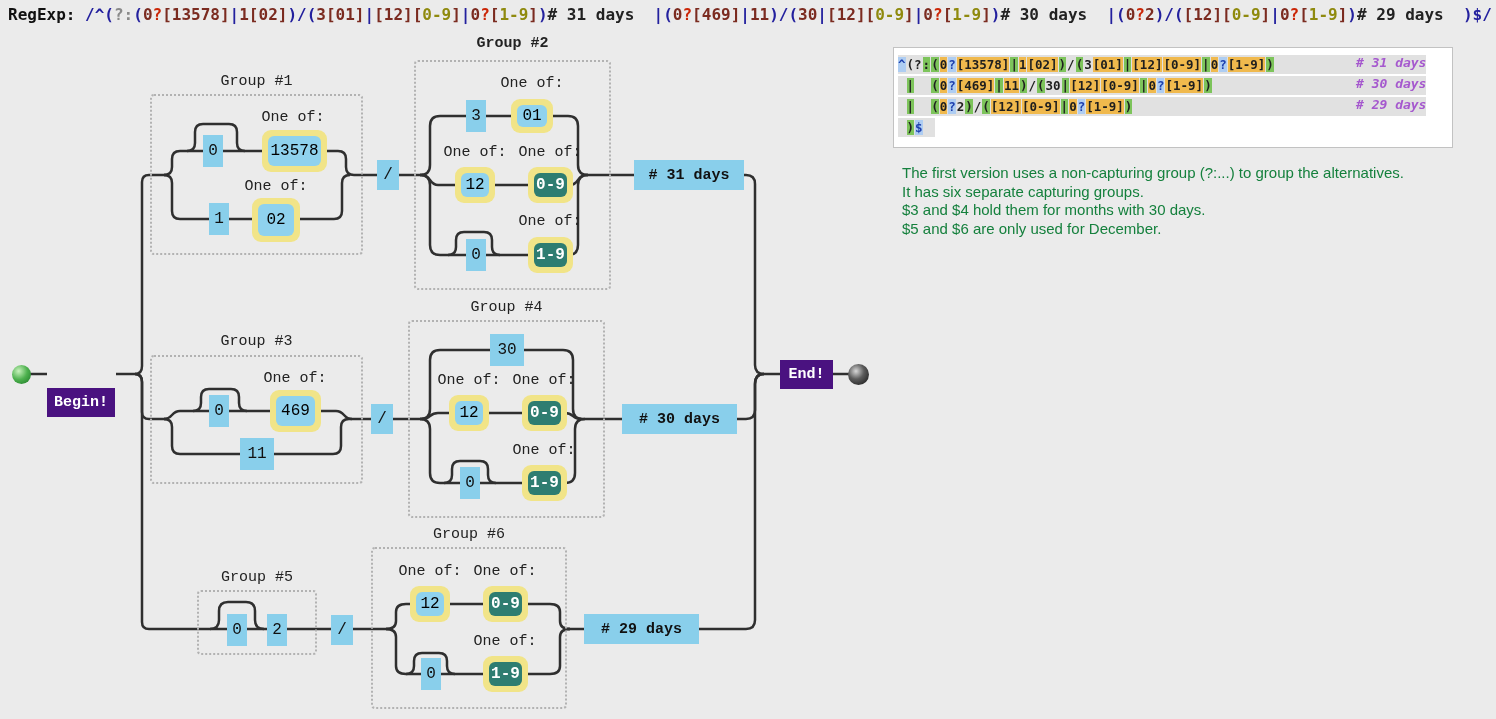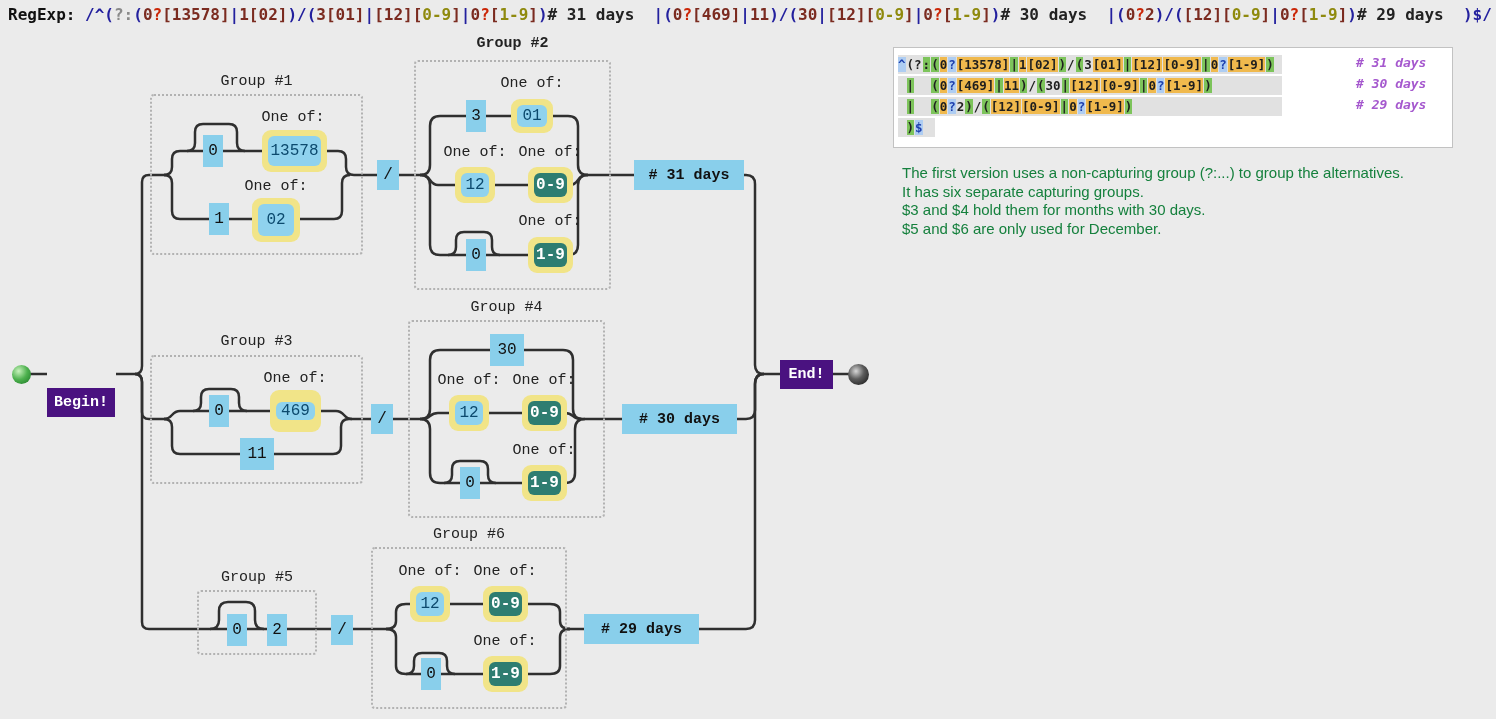--- a/index.html
+++ b/index.html
@@ -14,35 +14,35 @@
   
   .wires{position:absolute;left:0;top:0;}
   .wires path{fill:none;stroke:#2f2f2f;stroke-width:2.5px;}
   .abs{position:absolute;box-sizing:border-box;}
   .lit{background:#89cfeb;color:#111;display:flex;align-items:center;justify-content:center;
        font-size:16px;}
   .result{background:#89cfeb;color:#111;display:flex;align-items:center;justify-content:center;
        font-size:15px;font-weight:700;}
   .cls{background:#f1e488;border-radius:9px;display:flex;padding:6px;}
   .ci{flex:1;border-radius:6px;display:flex;align-items:center;justify-content:center;font-size:16px;}
-  .ci.blue{background:#8fd2ee;color:#0c4a6e;}
+  .ci.blue{background:#8fd2ee;color:#000000;}
   .ci.teal{background:#2e7d71;color:#fff;font-weight:700;}
   .grp{border:2px dotted #b2b2b2;border-radius:4px;}
   .gtitle{font-size:15px;color:#222;text-align:center;height:16px;line-height:16px;}
   .oneof{font-size:15px;color:#222;text-align:center;height:15px;line-height:15px;white-space:nowrap;}
   .node{background:#4a1280;color:#fff;display:flex;align-items:center;justify-content:center;
         font-size:15px;font-weight:700;}
   .dot-green{border-radius:50%;background:radial-gradient(circle at 35% 32%,#c8f2bc,#4db14e 48%,#1d7a26 95%);}
   .dot-dark{border-radius:50%;background:radial-gradient(circle at 38% 34%,#d8d8d8,#5c5c5c 42%,#161616 95%);}
   
   .panel{position:absolute;left:893px;top:47px;width:560px;height:101px;background:#fff;
          border:1px solid #c2c2c2;box-sizing:border-box;padding-top:6px;
          font-family:"DejaVu Sans Mono",monospace;font-size:12.5px;font-weight:700;color:#1e1e1e;}
   .code-line{position:relative;height:21px;display:flex;align-items:center;padding-left:4px;}
-  .strip{display:inline-block;width:384px;height:19px;line-height:19px;background:#e1e1e1;white-space:pre;}
+  .strip{display:inline-block;width:528px;height:19px;line-height:19px;background:#e1e1e1;white-space:pre;}
   .strip.short{width:auto;min-width:34px;padding-right:3px;}
   .strip span{margin-right:1px;}
   .tk-bg{background:transparent;}
   .tk-bgr{background:#7dc45b;}
   .tk-bor{background:#f0b94d;}
   .tk-bbl{background:#aecdf2;color:#1d3fae;}
   .comment{position:absolute;left:462px;top:1px;color:#a558ce;font-style:italic;font-weight:700;
            font-size:13px;white-space:pre;}
   
   .explain{position:absolute;left:902px;top:164px;width:575px;
@@ -155,21 +155,21 @@
     </div>
   <div class="abs lit" style="left:466px;top:239px;width:20px;height:32px;">0</div>
   <div class="abs oneof" style="left:515px;top:214px;width:70px;">One of:</div>
   <div class="abs cls" style="left:528px;top:237px;width:45px;height:36px;">
       <div class="ci teal">1-9</div>
     </div>
   <div class="abs result" style="left:634px;top:160px;width:110px;height:30px;"># 31 days</div>
 
   <div class="abs lit" style="left:209px;top:395px;width:20px;height:32px;">0</div>
   <div class="abs oneof" style="left:260px;top:371px;width:70px;">One of:</div>
-  <div class="abs cls" style="left:270px;top:390px;width:51px;height:42px;align-items:center;">
+  <div class="abs cls" style="left:270px;top:390px;width:51px;height:42px;">
       <div class="ci blue">469</div>
     </div>
   <div class="abs lit" style="left:240px;top:438px;width:34px;height:32px;">11</div>
   <div class="abs lit" style="left:371px;top:404px;width:22px;height:30px;">/</div>
   <div class="abs lit" style="left:490px;top:334px;width:34px;height:32px;">30</div>
   <div class="abs oneof" style="left:434px;top:373px;width:70px;">One of:</div>
   <div class="abs cls" style="left:449px;top:395px;width:40px;height:36px;">
       <div class="ci blue">12</div>
     </div>
   <div class="abs oneof" style="left:509px;top:373px;width:70px;">One of:</div>

